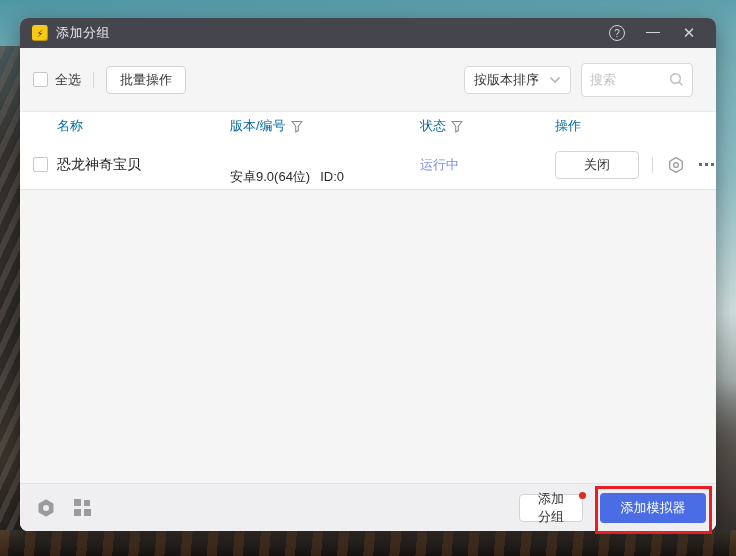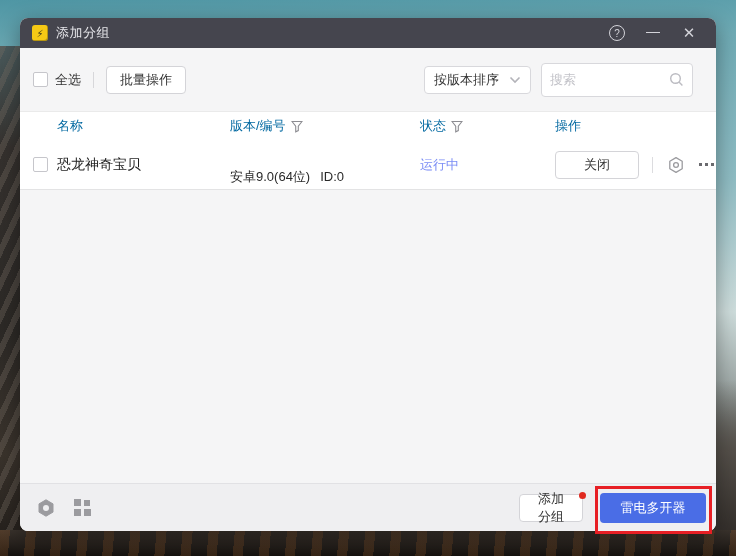--- a/index.html
+++ b/index.html
@@ -71,21 +71,21 @@
     font-size:13px; color:#333; display:flex; align-items:center; justify-content:center;
     padding:0 13px;
   }
   .toolbar-right { margin-left:auto; display:flex; align-items:center; gap:10px; }
   .dropdown {
     width:107px; height:28px; background:#fff; border:1px solid #d8d8dc; border-radius:4px;
     display:flex; align-items:center; padding:0 9px; font-size:13px; color:#333;margin-left:22px;
   }
   .dropdown-label { flex:1; }
   .search-box {
-    width:152px; height:28px; background:#fff; border:1px solid #d8d8dc; border-radius:4px;
+    width:112px; height:28px; background:#fff; border:1px solid #d8d8dc; border-radius:4px;
     display:flex; align-items:center; padding:16px 8px;
   }
   .search-box input {
     border:none; outline:none; flex:1; font-size:13px; color:#333; width:80px; min-width:0;
     font-family:inherit; background:transparent;
   }
   .search-box input::placeholder { color:#c2c2c8; }
 
   
   .table-header {
@@ -243,18 +243,18 @@
           <i></i>
           <i></i>
           <i></i>
       </div>
     </div>
     <div class="footer-spacer"></div>
     <button class="btn-plain btn-add-group">
       <span>添加分组</span>
       <span class="red-dot"></span>
     </button>
-    <button class="btn-add-emulator">雷电多开器</button>
+    <button class="btn-add-emulator">添加模拟器</button>
   </div>
 
 </div>
 
 <div class="annotation-box"></div>
 
 </body></html>

